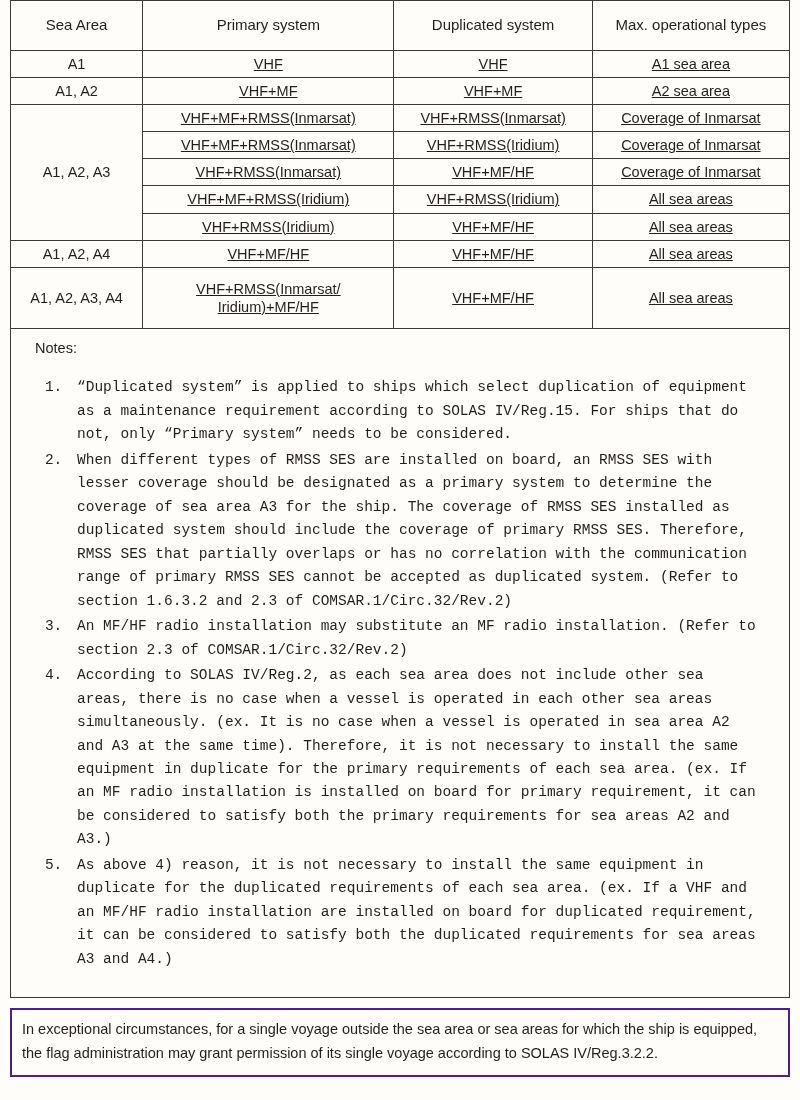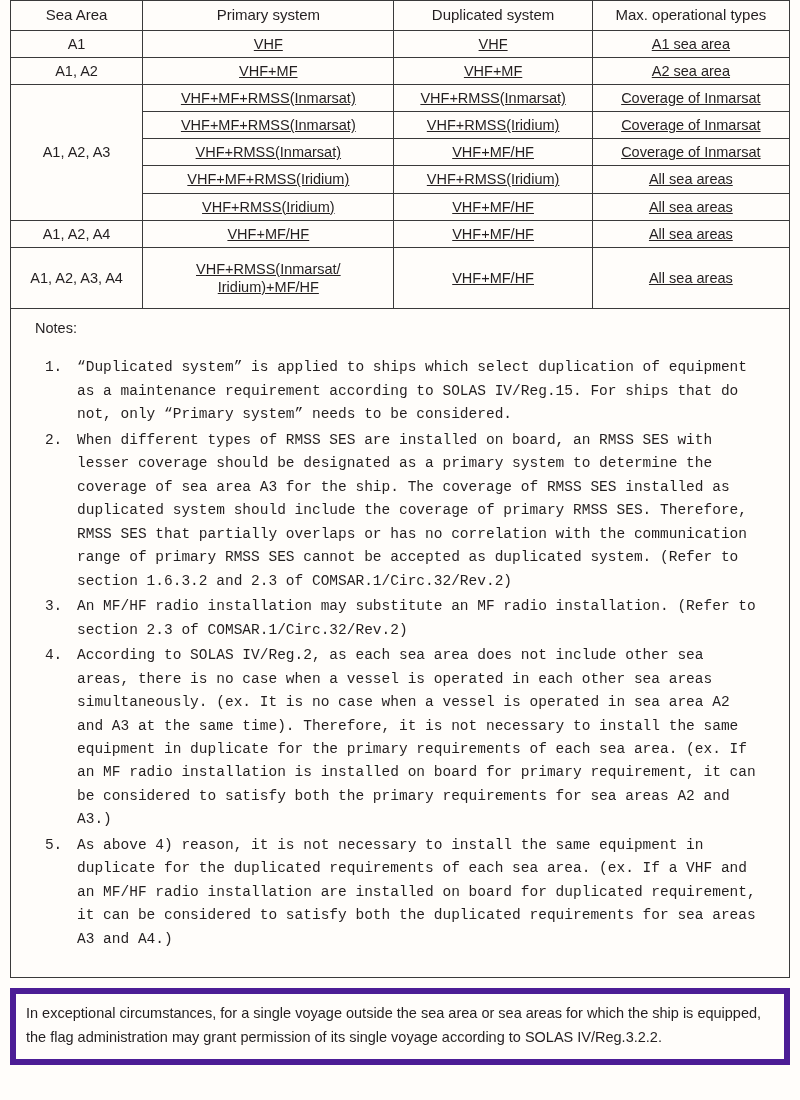--- a/index.html
+++ b/index.html
@@ -32,21 +32,21 @@
     border: 1px solid #3a3a3a;
     font-size: 14.5px;
     padding: 4px 6px;
     vertical-align: middle;
     line-height: 1.25;
   }
   table.matrix th {
     text-align: center;
     font-weight: normal;
     font-size: 15px;
-    padding: 5px 4px;
+    padding: 15px 4px;
   }
   td.sea {
     text-align: center;
     white-space: nowrap;
   }
   td.cell {
     text-align: center;
     text-decoration: underline;
   }
   col.c1 { width: 132px; }
@@ -71,21 +71,21 @@
     padding-left: 34px;
     font-family: Liberation Mono, monospace;
   }
   ol.notes > li {
     margin-bottom: 2px;
     padding-left: 6px;
   }
   .footer-box {
     width: 780px;
     box-sizing: border-box;
-    border: 6px solid #4c1d95;
+    border: 2px solid #4c1d95;
     margin-top: 10px;
     padding: 8px 10px 10px 10px;
     font-size: 14.5px;
     line-height: 1.62;
   }
   .footer-box p { margin: 0; }
 </style>
 </head>
 <body>
 

